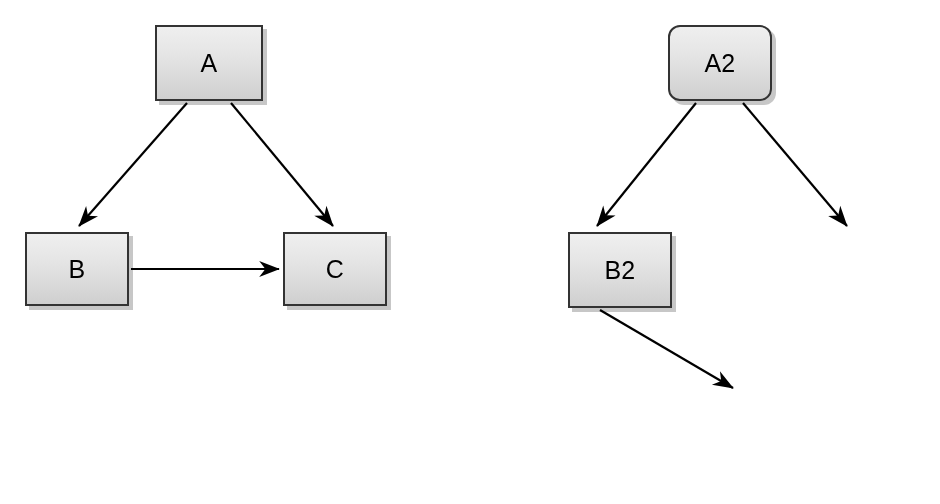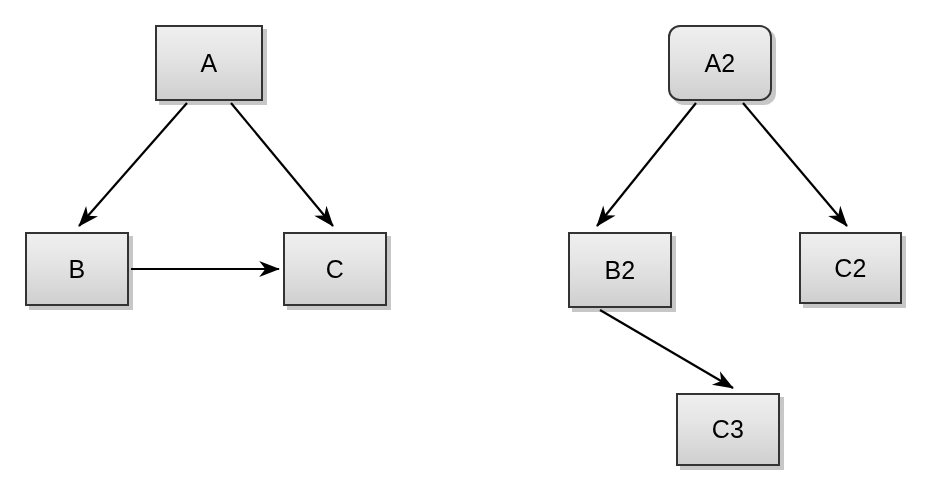--- a/index.html
+++ b/index.html
@@ -84,21 +84,15 @@
   </div>
 
   <div class="node" style="left:668px; top:25px; width:104px; height:76px;border-radius:12px;">
     <span class="node-label">A2</span>
   </div>
 
   <div class="node" style="left:542px; top:232px; width:104px; height:76px;margin-left:26px;">
     <span class="node-label">B2</span>
   </div>
 
-  <div class="node" style="left:799px; top:232px; width:103px; height:72px;">
-    <span class="node-label">C2</span>
-  </div>
 
-  <div class="node" style="left:676px; top:393px; width:104px; height:73px;">
-    <span class="node-label">C3</span>
-  </div>
 
 </div>
 
 </body></html>

